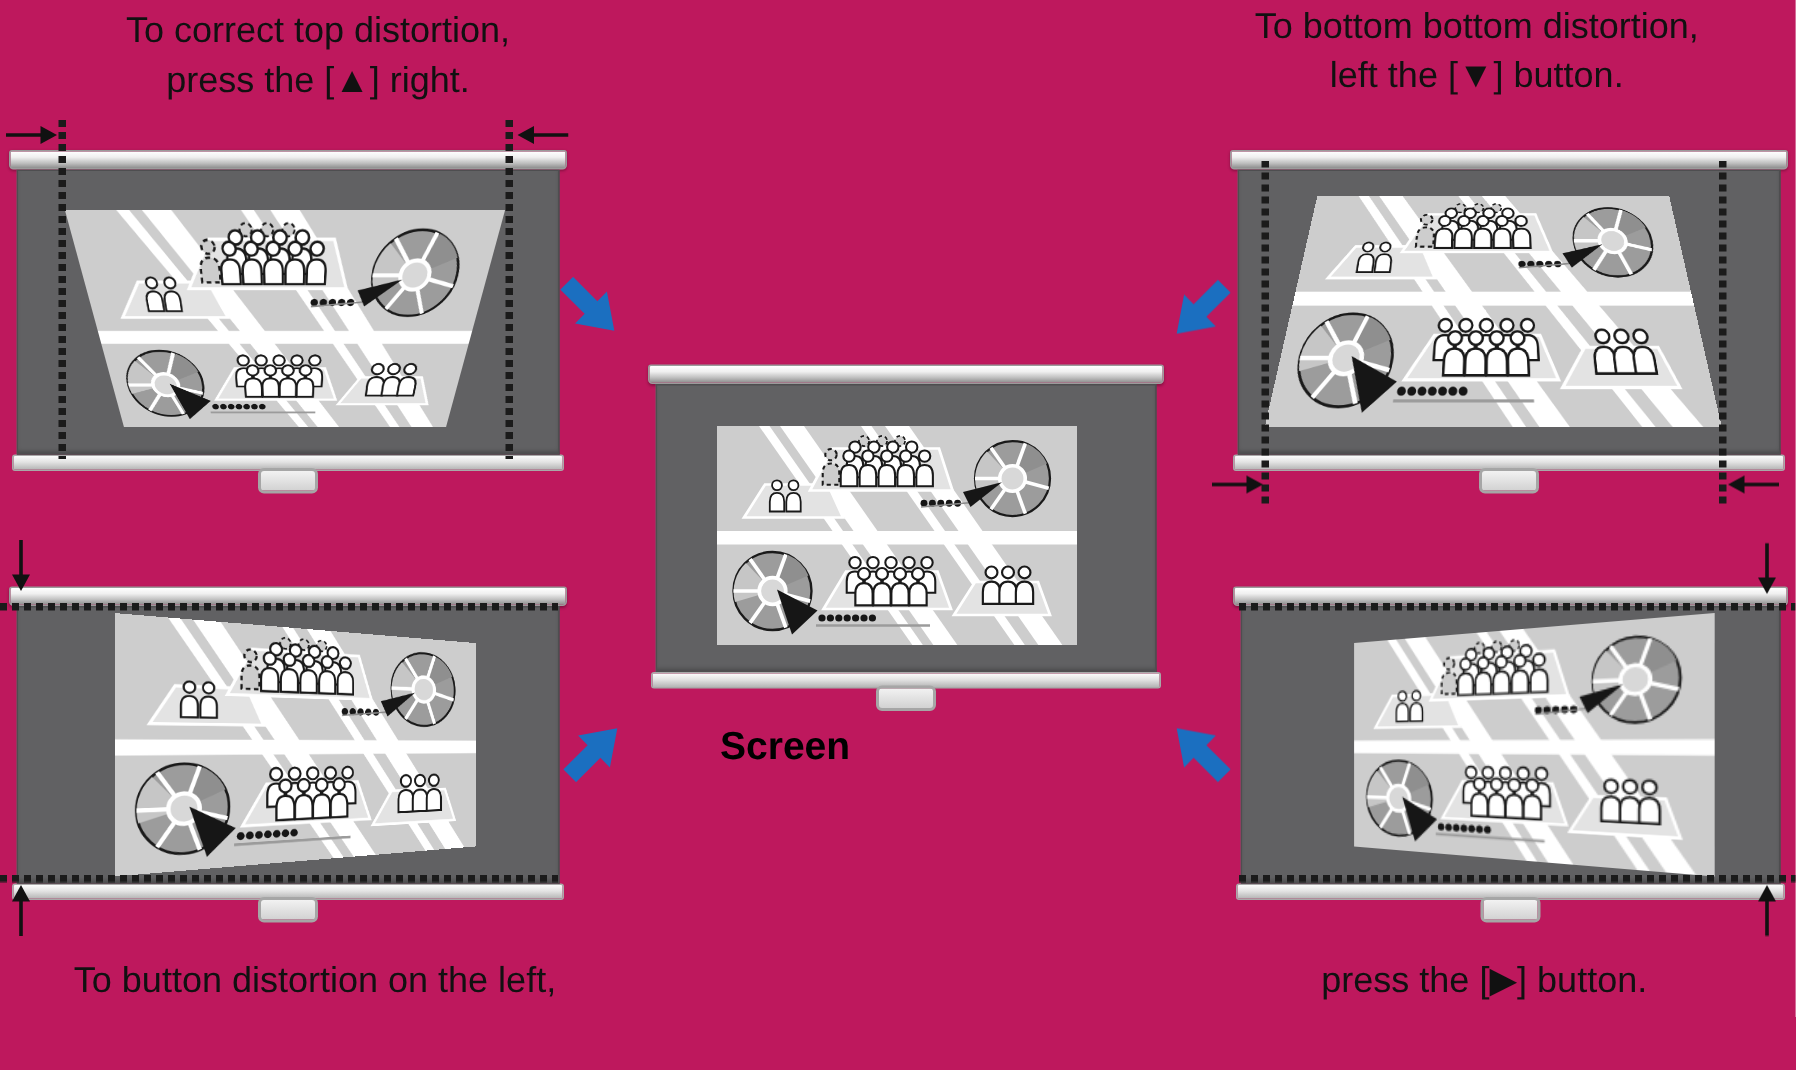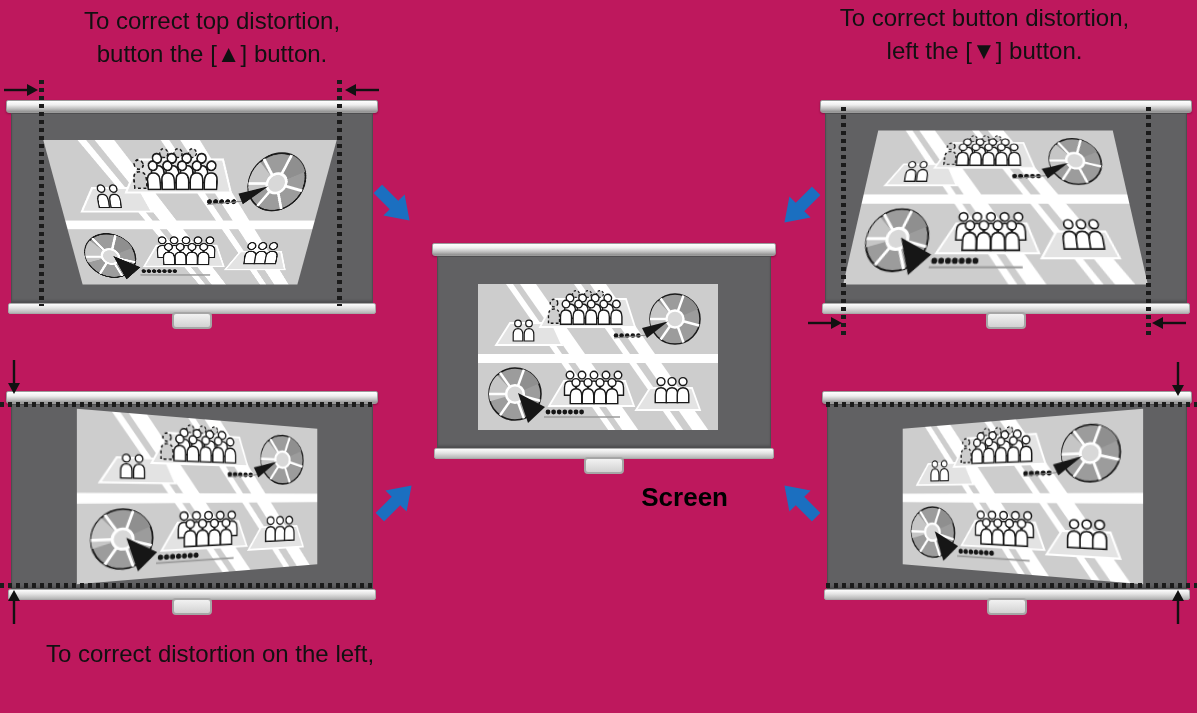--- a/index.html
+++ b/index.html
@@ -2,21 +2,21 @@
 <html><head>
 <meta charset="utf-8">
 <style>
   html,body{margin:0;padding:0;background:#ffffff;}
   #stage{
     position:relative;width:1197px;height:713px;background:#be185d;
     font-family:"Liberation Sans","DejaVu Sans",sans-serif;overflow:hidden;padding-left:46px;
   }
   
   .caption{position:absolute;text-align:center;color:#111;font-size:24px;line-height:33px;z-index:6;}
-  .screen-label{position:absolute;text-align:right;color:#000;font-size:26px;font-weight:bold;z-index:6;}
+  .screen-label{position:absolute;text-align:left;color:#000;font-size:26px;font-weight:bold;z-index:6;}
   
   .screen{position:absolute;z-index:1;}
   .roller{
     height:11px;border:1px solid #9b9b9b;border-radius:2px 2px 3px 3px;
     background:linear-gradient(180deg,#ffffff 0%,#efefef 35%,#bdbdbd 72%,#8f8f8f 100%);
     box-shadow:0 1px 2px rgba(0,0,0,.30);
   }
   .sbody{
     position:relative;margin:0 5px;background:#616163;overflow:hidden;
     box-shadow:inset 0 0 0 1px #4e4e50, inset 0 -2px 3px rgba(0,0,0,.25);
@@ -146,30 +146,31 @@
 
         <use href="#psn" transform="translate(183,109) scale(1.2)"></use>
         <use href="#psn" transform="translate(194,109) scale(1.2)"></use>
         <use href="#psn" transform="translate(205,109) scale(1.2)"></use>
       </symbol>
     </defs>
   </svg>
 
   <div class="caption" style="left:0;top:4px;width:424px;">
     <div>To correct top distortion,</div>
-    <div>button the [▲] button.</div>
+    <div>press the [▲] right.</div>
   </div>
   <div class="caption" style="left:772px;top:1px;width:425px;">
-    <div>To correct button distortion,</div>
+    <div>To bottom bottom distortion,</div>
     <div>left the [▼] button.</div>
   </div>
   <div class="caption" style="left:0;top:637px;width:420px;">
-    <div>To correct distortion on the left,</div>
+    <div>To button distortion on the left,</div>
   </div>
   <div class="caption" style="left:782px;top:637px;width:415px;">
+    <div>press the [▶] button.</div>
   </div>
   <div class="screen-label" style="left:480px;top:482px;width:248px;">Screen</div>
 
   <div class="screen" style="left:6px;top:100px;width:372px;">
     <div class="roller"></div>
     <div class="sbody" style="height:190px;">
       <div class="proj d-top" style="left:55px;top:29px;width:248px;height:163px;">
         <svg viewBox="0 0 240 146" preserveAspectRatio="none">
             <use href="#slide-art"></use>
           </svg>

